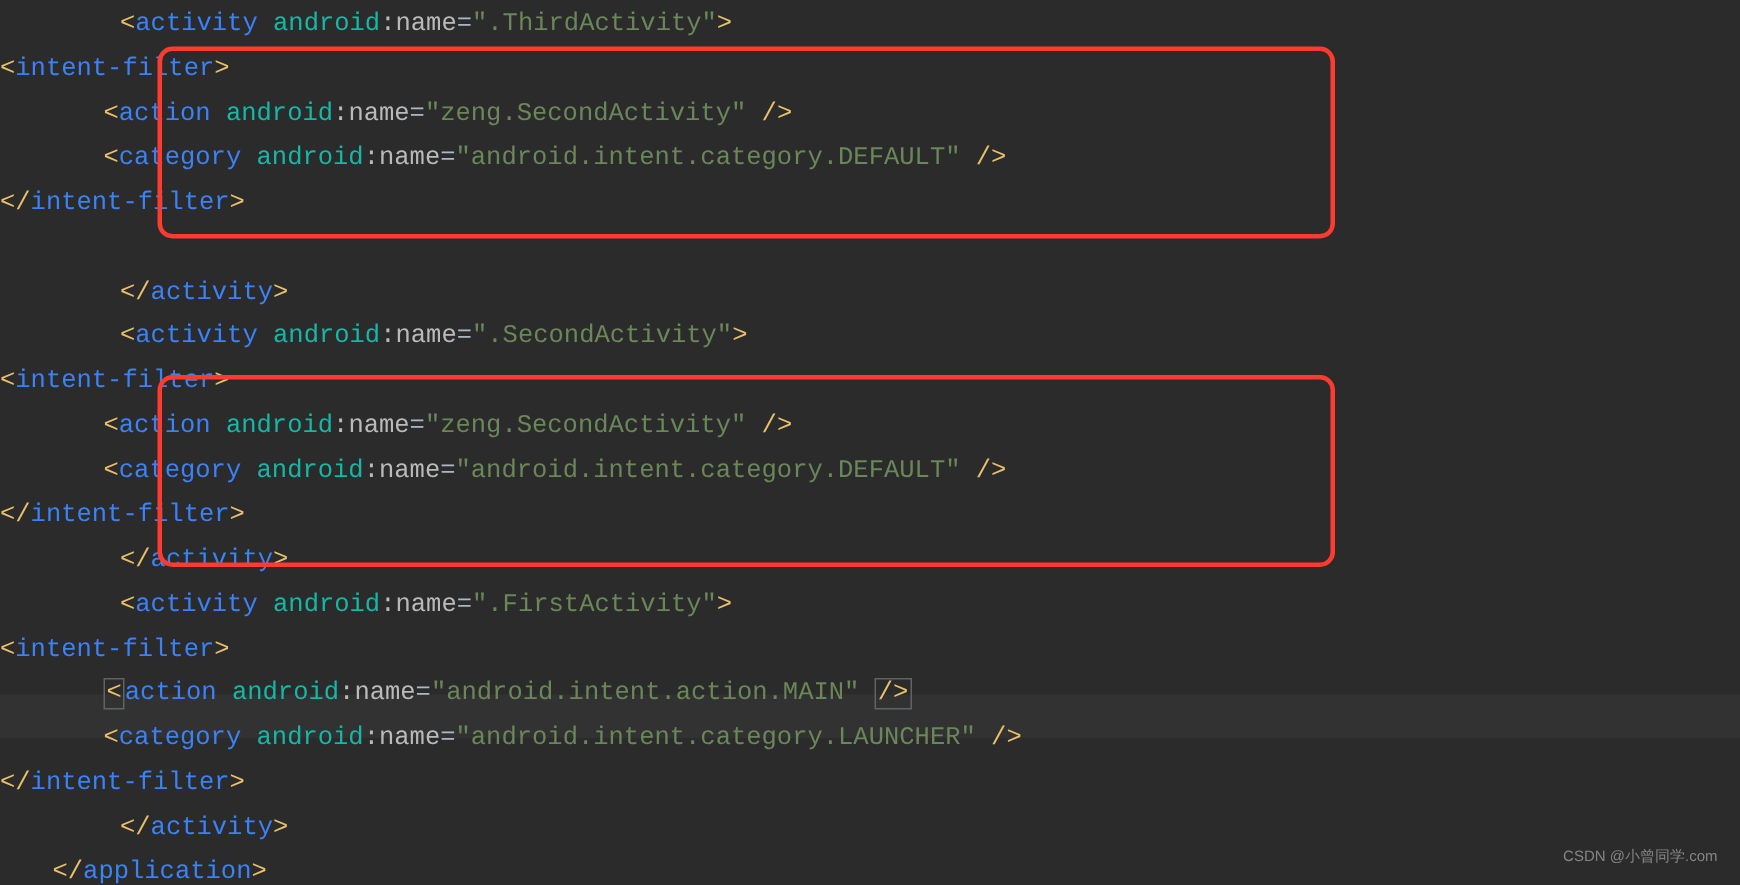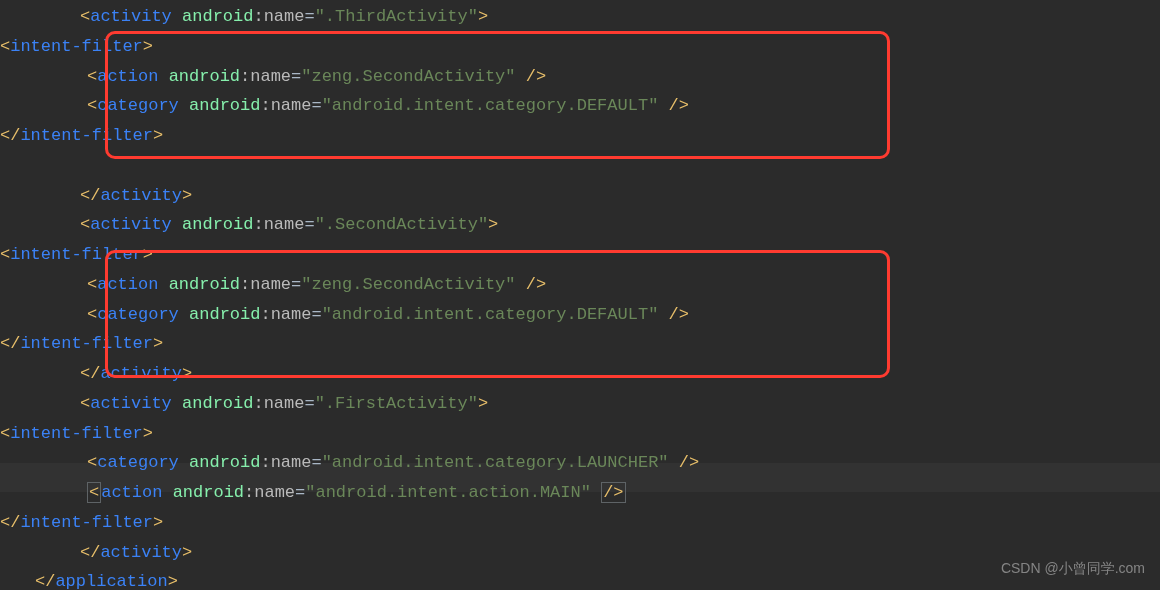--- a/index.html
+++ b/index.html
@@ -23,24 +23,24 @@
       padding: 2px 0;
       position: relative;
     }
     .line {
       white-space: pre;
       padding-left: 0;
     }
     .indent-1 { padding-left: 35px; }
     .indent-2 { padding-left: 80px; }
     .indent-3 { }
-    .indent-4 { padding-left: 87px; }
+    .indent-4 { padding-left: 69px; }
     
     .tag { color: #3b82f6; }
-    .attr-ns { color: #86efac; }
+    .attr-ns { color: #14b8a6; }
     .attr-name { color: #bababa; }
     .attr-value { color: #6a8759; }
     .punct { color: #e8bf6a; }
     .eq { color: #a9b7c6; }
     
     .highlight-box {
       position: absolute;
       border: 3px solid #ff3b30;
       border-radius: 10px;
       background: transparent;
@@ -71,21 +71,21 @@
     }
     .cursor-box {
       border: 1px solid #5e6366;
       padding: 0 1px;
     }
     .watermark {
       position: absolute;
       bottom: 10px;
       right: 15px;
       color: #aaa;
-      font-size: 14px;
+      font-size: 10px;
       font-family: sans-serif;
       opacity: 0.7;
     }
   </style>
 </head>
 <body>
 
 <div class="code-container">
   <div class="current-line-bg cursor-line"></div>
 
@@ -112,23 +112,23 @@
   <div class="line indent-4"><span class="punct">&lt;</span><span class="tag">category</span> <span class="attr-ns">android</span><span class="attr-name">:</span><span class="attr-name">name</span><span class="eq">=</span><span class="attr-value">"android.intent.category.DEFAULT"</span> <span class="punct">/&gt;</span></div>
 
   <div class="line indent-3"><span class="punct">&lt;/</span><span class="tag">intent-filter</span><span class="punct">&gt;</span></div>
 
   <div class="line indent-2"><span class="punct">&lt;/</span><span class="tag">activity</span><span class="punct">&gt;</span></div>
 
   <div class="line indent-2"><span class="punct">&lt;</span><span class="tag">activity</span> <span class="attr-ns">android</span><span class="attr-name">:</span><span class="attr-name">name</span><span class="eq">=</span><span class="attr-value">".FirstActivity"</span><span class="punct">&gt;</span></div>
 
   <div class="line indent-3"><span class="punct">&lt;</span><span class="tag">intent-filter</span><span class="punct">&gt;</span></div>
 
+  <div class="line indent-4"><span class="punct cursor-box">&lt;</span><span class="tag">action</span> <span class="attr-ns">android</span><span class="attr-name">:</span><span class="attr-name">name</span><span class="eq">=</span><span class="attr-value">"android.intent.action.MAIN"</span> <span class="punct cursor-box">/&gt;</span></div>
+
   <div class="line indent-4"><span class="punct">&lt;</span><span class="tag">category</span> <span class="attr-ns">android</span><span class="attr-name">:</span><span class="attr-name">name</span><span class="eq">=</span><span class="attr-value">"android.intent.category.LAUNCHER"</span> <span class="punct">/&gt;</span></div>
-
-  <div class="line indent-4"><span class="punct cursor-box">&lt;</span><span class="tag">action</span> <span class="attr-ns">android</span><span class="attr-name">:</span><span class="attr-name">name</span><span class="eq">=</span><span class="attr-value">"android.intent.action.MAIN"</span> <span class="punct cursor-box">/&gt;</span></div>
 
   <div class="line indent-3"><span class="punct">&lt;/</span><span class="tag">intent-filter</span><span class="punct">&gt;</span></div>
 
   <div class="line indent-2"><span class="punct">&lt;/</span><span class="tag">activity</span><span class="punct">&gt;</span></div>
 
   <div class="line indent-1"><span class="punct">&lt;/</span><span class="tag">application</span><span class="punct">&gt;</span></div>
 
   <div class="highlight-box box1"></div>
   <div class="highlight-box box2"></div>
 </div>

